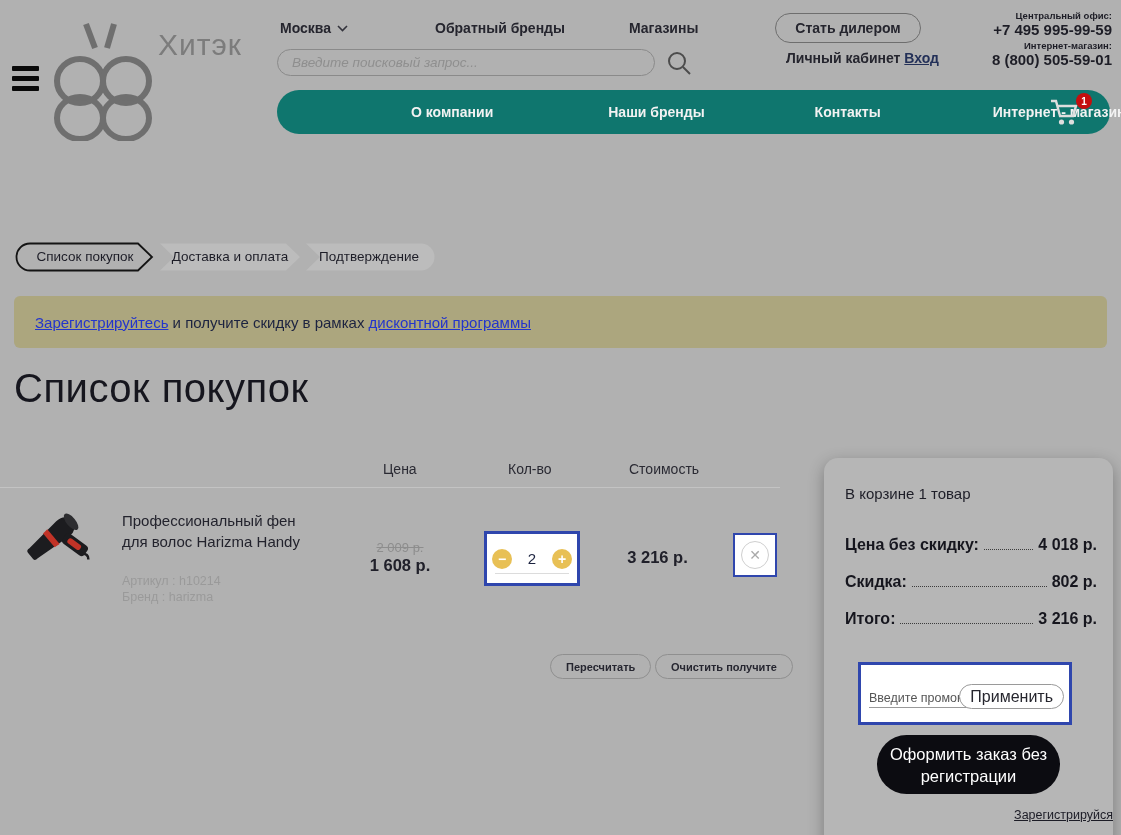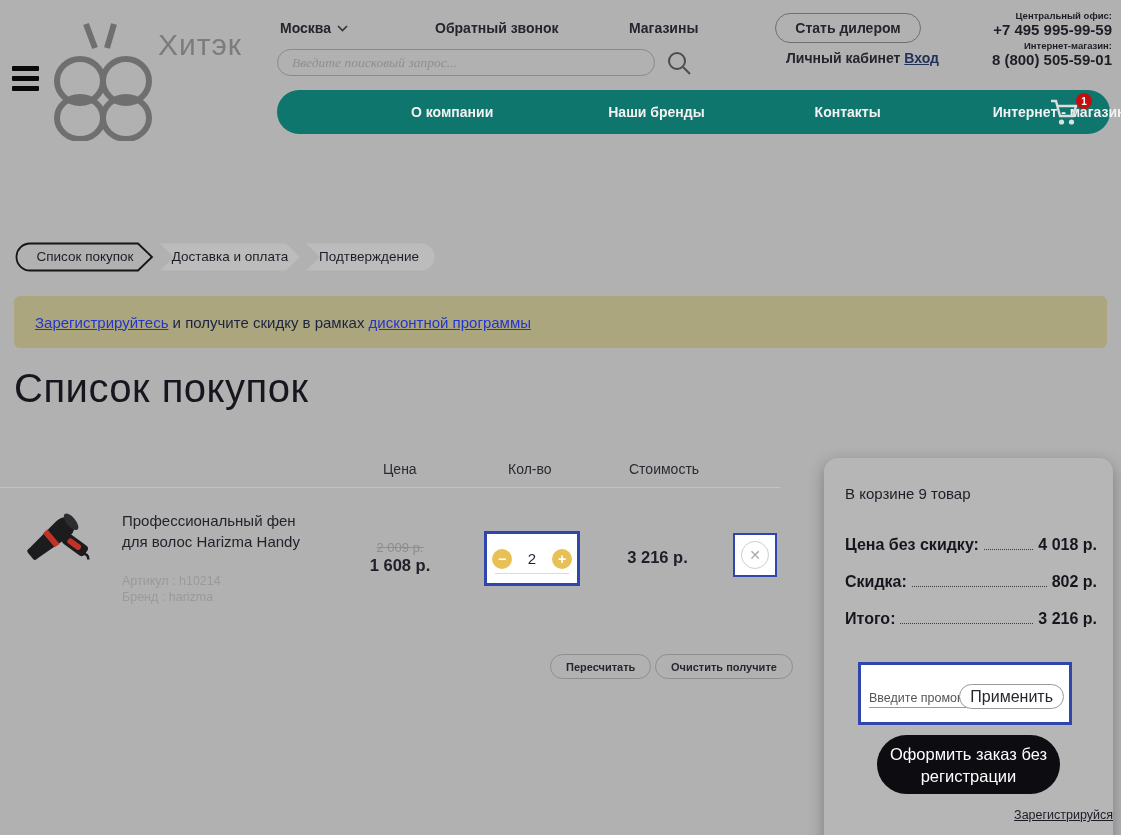--- a/index.html
+++ b/index.html
@@ -10,21 +10,21 @@
   
   .hamburger { position:absolute; left:12px; top:66px; width:27px; height:28px; cursor:pointer; }
   .hamburger span { display:block; width:27px; height:5px; background:#0a0a0a; margin-bottom:5px; border-radius:1px; }
   .logo-wrap { position:absolute; left:52px; top:16px; width:230px; height:125px; }
   .logo-text { position:absolute; left:106px; top:12px; font-size:30px; color:#7c7c7c; letter-spacing:1px; }
   .topbar { position:absolute; top:20px; font-size:14px; font-weight:bold; color:#25252e; }
   .city { left:280px; display:flex; align-items:center; gap:6px; cursor:pointer; }
   .callback { left:435px; cursor:pointer; }
   .stores { left:629px; cursor:pointer; }
   .search-box { position:absolute; left:277px; top:49px; width:378px; height:27px; border:1.5px solid #8a8a8a; border-radius:14px; background:transparent; padding:0 14px; }
-  .search-box input { width:100%; height:100%; border:none; outline:none; background:transparent; font-style:italic; font-size:13.5px; color:#4a4a4a; font-family:Liberation Serif, serif; }
+  .search-box input { width:100%; height:100%; border:none; outline:none; background:transparent; font-style:italic; font-size:13.5px; color:#4a4a4a; font-family:Liberation Sans, sans-serif; }
   .search-box input::placeholder { color:#8f8f8f; }
   .search-icon { position:absolute; left:666px; top:50px; width:26px; height:26px; cursor:pointer; }
   .dealer-btn { position:absolute; left:775px; top:13px; width:146px; height:30px; border:1.7px solid #6e6e6e; border-radius:15px; background:transparent; font-size:14px; font-weight:bold; color:#25252e; font-family:"Liberation Sans", sans-serif; cursor:pointer; }
   .account { position:absolute; left:786px; top:50px; font-size:14px; font-weight:bold; color:#25252e; }
   .account a { color:#233058; cursor:pointer; text-decoration:underline; }
   .phones { position:absolute; right:9px; top:10px; text-align:right; color:#1d1d26; }
   .phones .lbl { font-size:9.5px; font-weight:bold; }
   .phones .num { font-size:15px; font-weight:bold; margin-bottom:2px; }
 
   .navbar { position:absolute; left:277px; top:90px; width:833px; height:44px; background:#0f766e; border-radius:22px; display:flex; align-items:center; }
@@ -117,21 +117,21 @@
     </svg>
     <span class="logo-text">Хитэк</span>
   </div>
 
   <div class="topbar city">
     <span>Москва</span>
     <svg width="11" height="7" viewBox="0 0 11 7">
         <polyline points="1,1 5.5,5.5 10,1" fill="none" stroke="#33333c" stroke-width="1.6"></polyline>
       </svg>
   </div>
-  <div class="topbar callback">Обратный звонок</div>
+  <div class="topbar callback">Обратный бренды</div>
   <div class="topbar stores">Магазины</div>
 
   <div class="search-box">
     <input type="text" placeholder="Введите поисковый запрос..." style="">
   </div>
   <svg class="search-icon" viewBox="0 0 26 26">
     <circle cx="11" cy="11" r="8" fill="none" stroke="#4c4c4c" stroke-width="2"></circle>
     <line x1="17" y1="17" x2="24" y2="24" stroke="#4c4c4c" stroke-width="2"></line>
   </svg>
 
@@ -215,21 +215,21 @@
   <div class="row-cost">3 216 р.</div>
 
   <div class="remove-box">
     <div class="remove-inner">✕</div>
   </div>
 
   <button class="pill-btn btn-recalc">Пересчитать</button>
   <button class="pill-btn btn-clear">Очистить получите</button>
 
   <aside class="summary">
-    <div class="sum-title">В корзине 9 товар</div>
+    <div class="sum-title">В корзине 1 товар</div>
 
     <div class="sum-row sr0">
       <span>Цена без скидку:</span>
       <span class="leader"></span>
       <span>4 018 р.</span>
     </div>
     <div class="sum-row sr1">
       <span>Скидка:</span>
       <span class="leader"></span>
       <span>802 р.</span>

